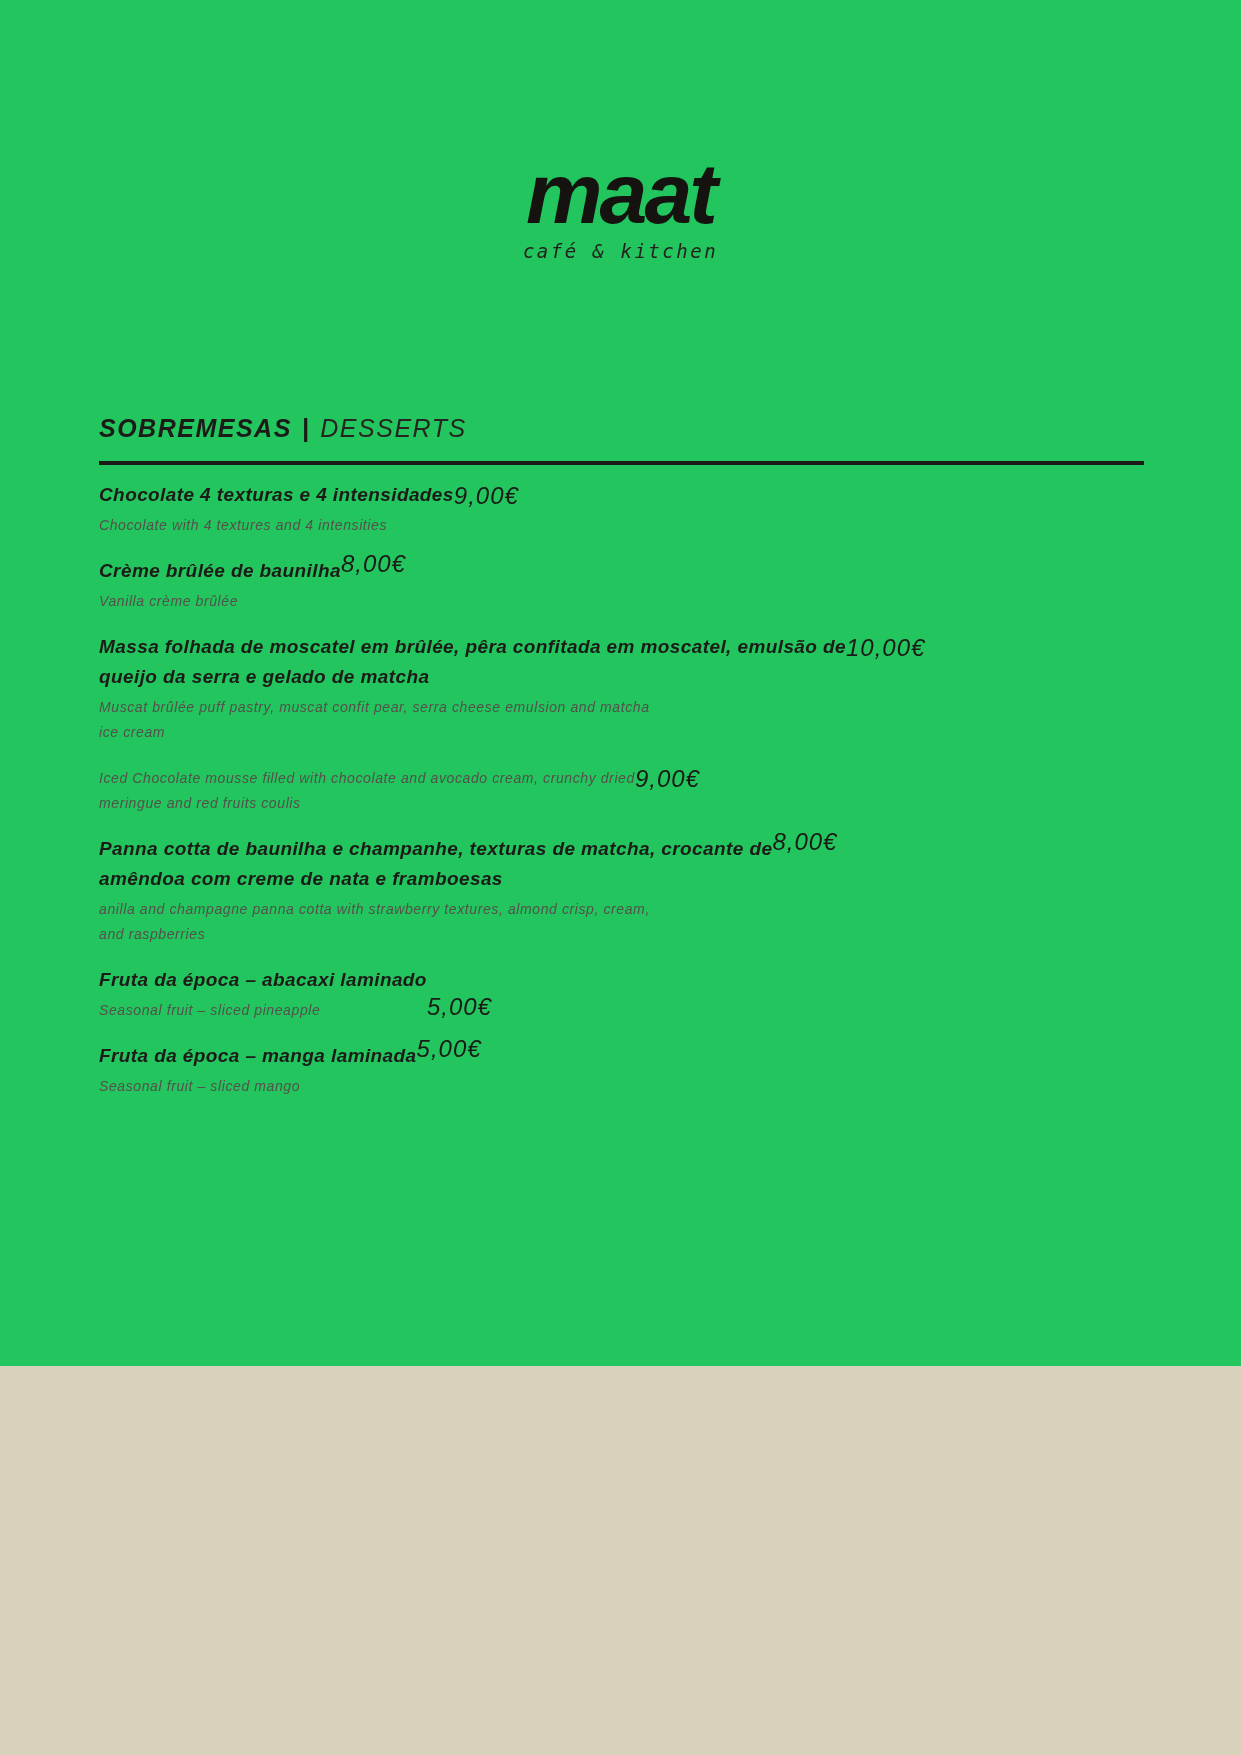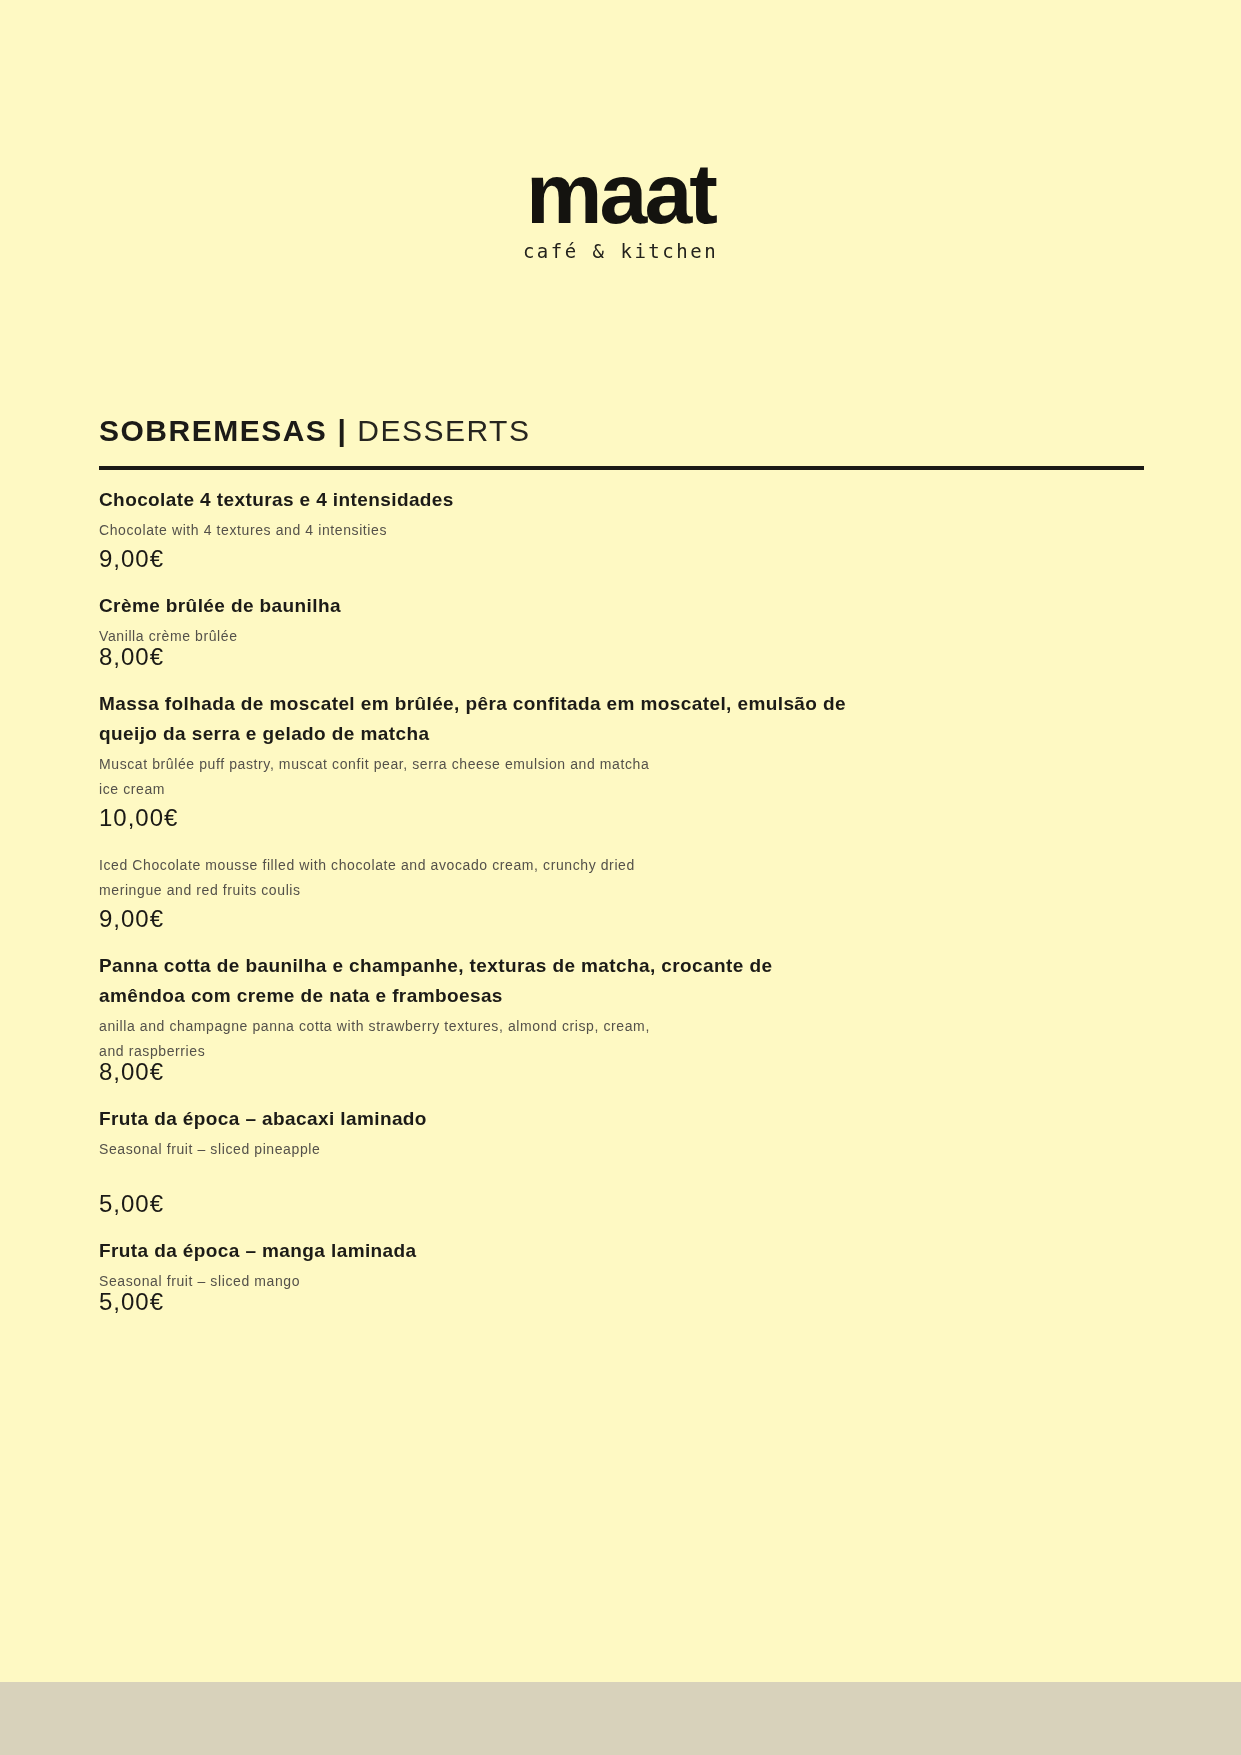--- a/index.html
+++ b/index.html
@@ -3,25 +3,26 @@
 <meta charset="utf-8">
 <style>
   html,body{margin:0;padding:0;}
   body{
     background:#d8d2bb;
     font-family:"Liberation Sans", sans-serif;
   }
   .page{
     position:relative;
     width:1241px;
-    height:1682px;
+    height:1366px;
     margin:0 auto;
-    background:#fef9c3;
+    background:#22c55e;
     color:#1C1B17;
     overflow:hidden;
+    font-style:italic;
   }
   
   .logo{
     margin-top:150px;
     text-align:center;
   }
   .brand{
     font-size:86px;
     font-weight:700;
     letter-spacing:-3px;
@@ -34,21 +35,21 @@
     font-size:19px;
     letter-spacing:2.5px;
     color:#23221d;
   }
   
   .content{
     margin-top:152px;
     padding:0 97px 0 99px;
   }
   .section-header{
-    font-size:30px;
+    font-size:25px;
     letter-spacing:1.5px;
     color:#1C1B17;
     display:flex;
     align-items:flex-end;
   }
   .section-title-pt{font-weight:700;}
   .section-sep{font-weight:700;margin:0 10px;}
   .section-title-en{font-weight:400;color:#26251f;}
   .rule{
     margin-top:18px;
@@ -56,21 +57,20 @@
     background:#1b1a16;
     border:none;
   }
   
   .menu-list{margin-top:15px;}
   .menu-item{
     display:flex;
     justify-content:flex-start;
     align-items:flex-start;
     margin-bottom:18px;
-    flex-direction:column;
   }
   .item-left{max-width:862px;}
   .item-title{
     font-size:19px;
     font-weight:700;
     line-height:30px;
     letter-spacing:0.4px;
     white-space:pre-line;
     color:#1C1B17;
   }

